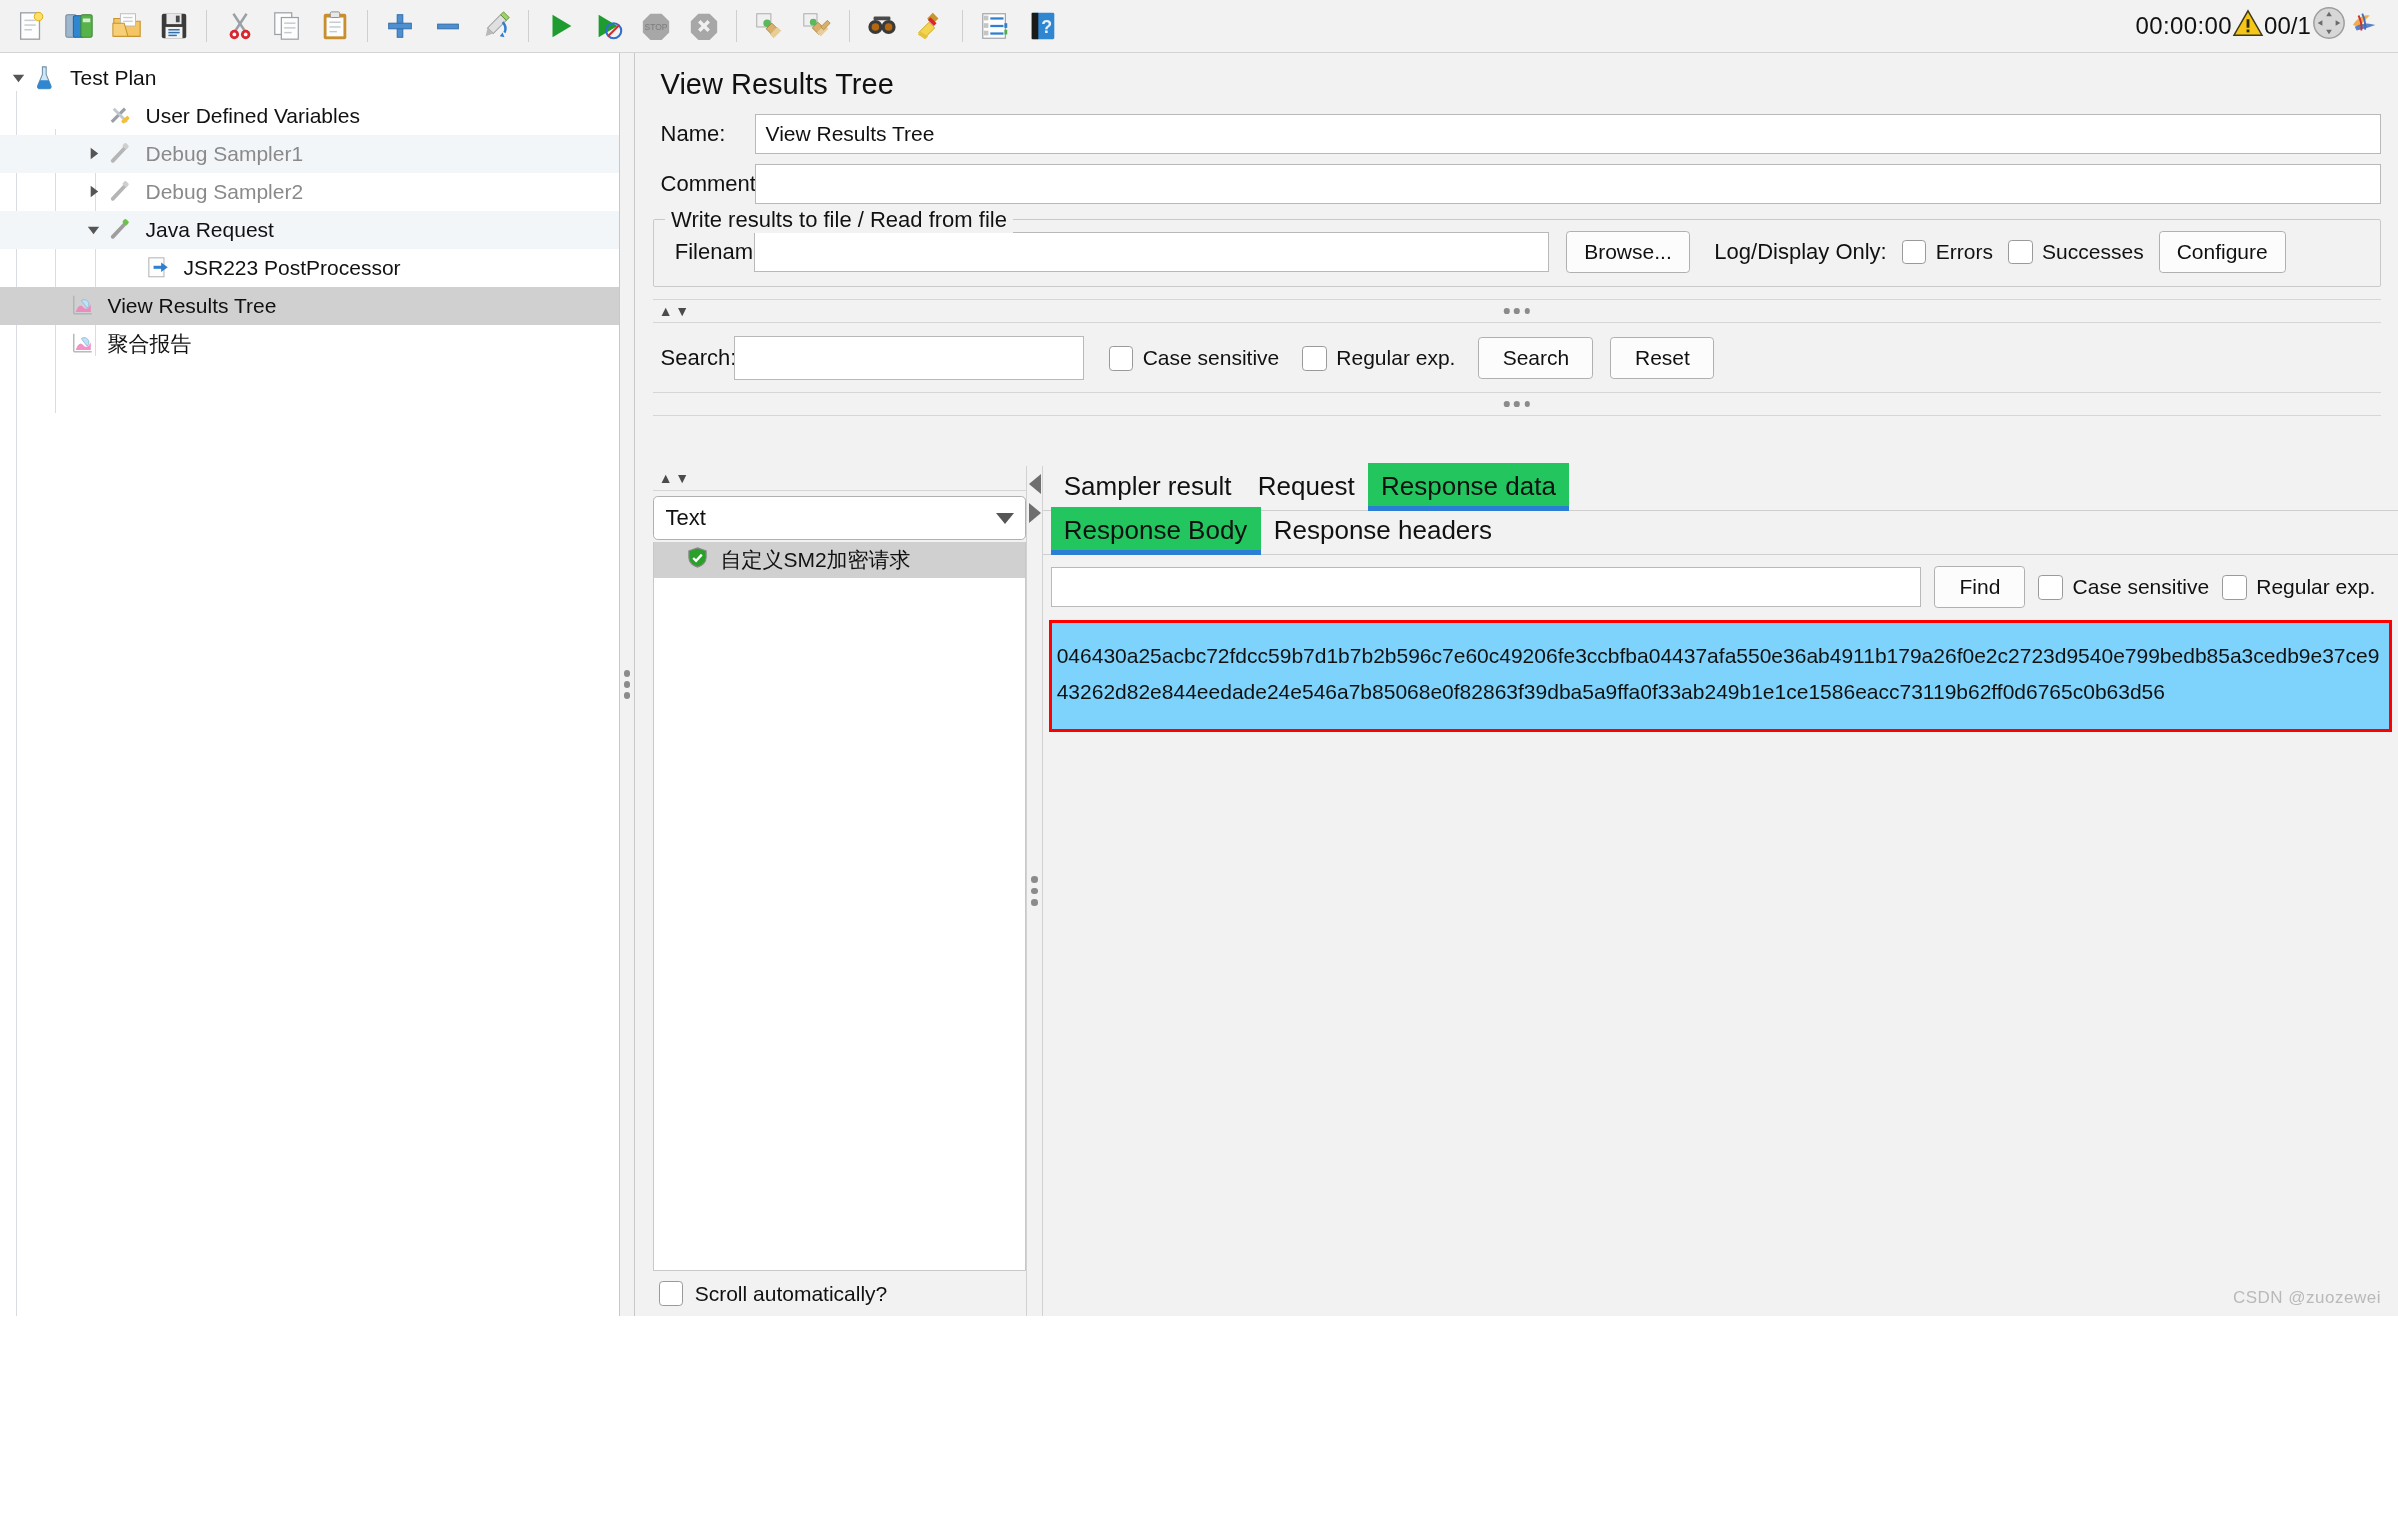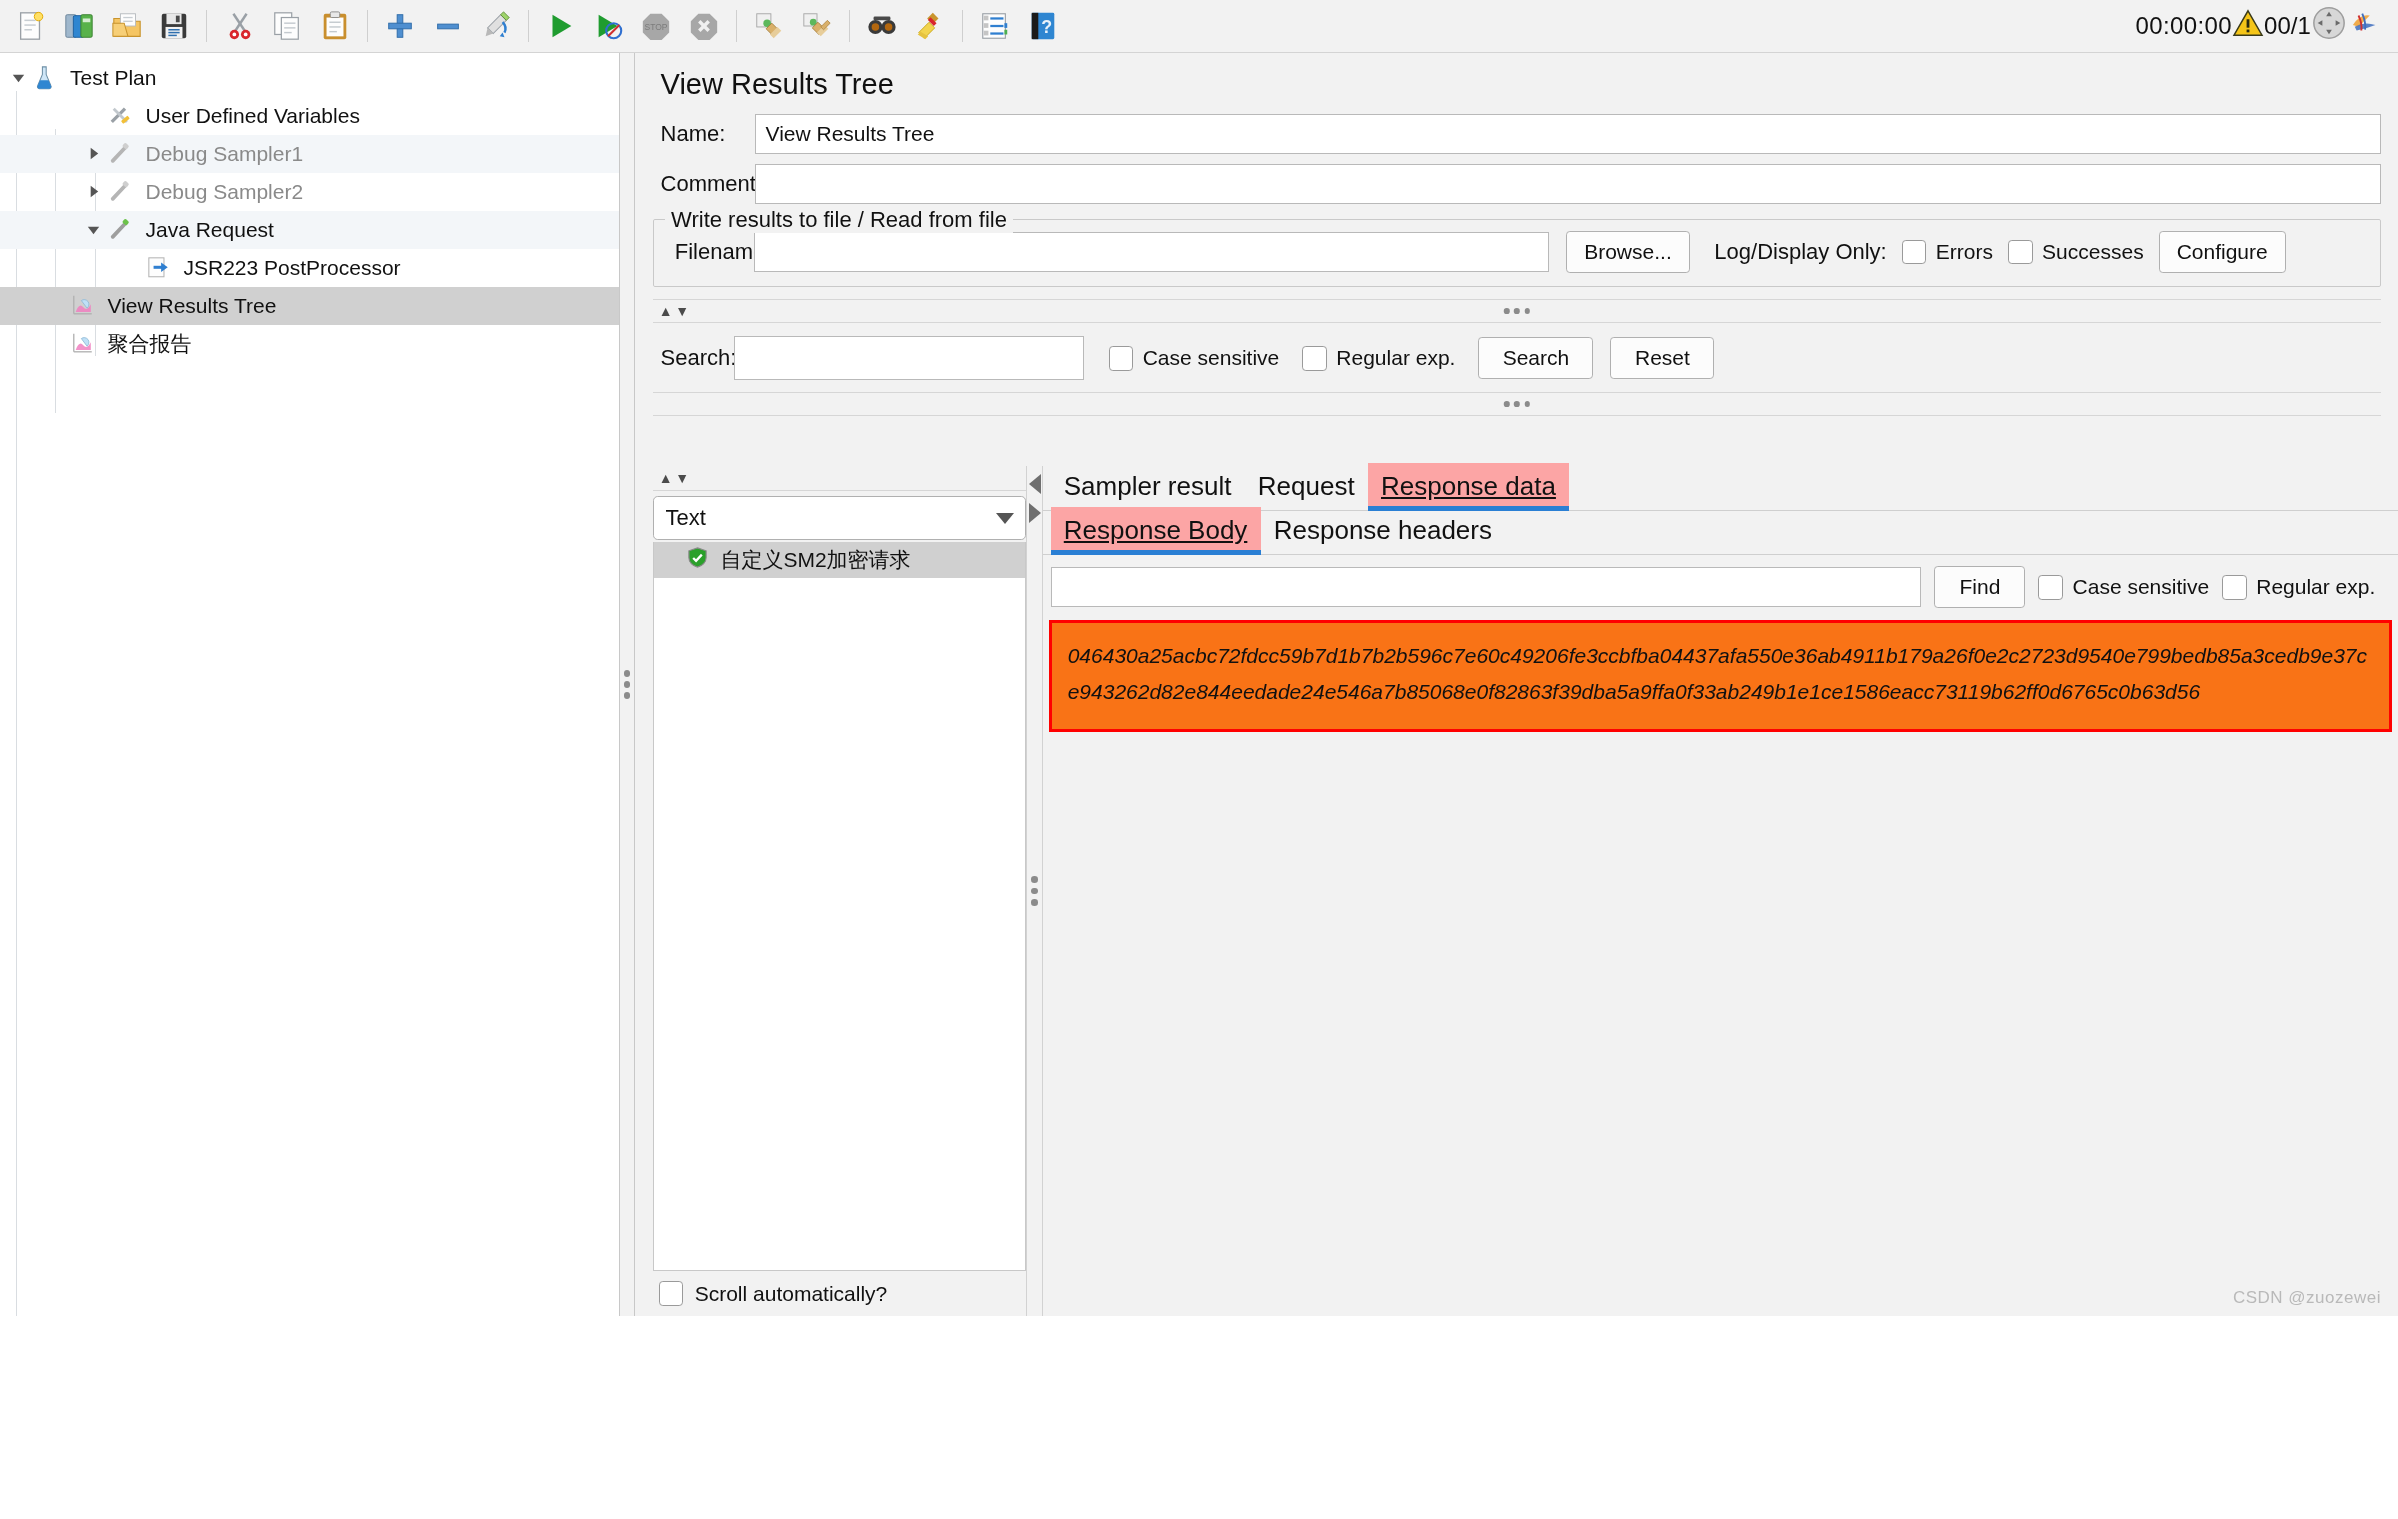--- a/index.html
+++ b/index.html
@@ -149,34 +149,33 @@
 
   .detail-col { flex: 1; background: #f2f2f2; display: flex; flex-direction: column; min-width: 0; }
   .tabstrip {
     display: flex; align-items: flex-end; height: 45px;
     border-bottom: 0.9px solid #cfcfcf; padding-left: 7.6px;
   }
   .tab {
     font-size: 26px; color: #111; padding: 7.6px 13.2px 8.5px 13.2px;
     position: relative; background: transparent; white-space: nowrap;
   }
-  .tab.active { background: #fca5a5; text-decoration: underline; }
+  .tab.active { background: #22c55e; }
   .tab.active::after {
     content: ""; position: absolute; left: 0; right: 0; bottom: -0.9px; height: 4.7px; background: #2a7fd4;
   }
   .tabstrip.sub { height: 44px; border-bottom: 0.9px solid #cfcfcf; }
 
   .findrow { display: flex; align-items: center; gap: 13px; padding: 11.4px 9.5px 11.4px 7.6px; }
   .findinput { flex: 1; height: 40px; background: #fff; border: 0.9px solid #b9b9b9; }
 
   .resp-box {
     flex: 1; margin: 0 5.7px 0 5.7px; border: 3.8px solid #ff0000;
-    background: #f97316; padding: 15px 16px; overflow: hidden;
+    background: #7dd3fc; padding: 15px 5px; overflow: hidden;
     max-height: 112px;
-    font-style: italic;
   }
   .resp-text {
     font-size: 21px; color: #111; line-height: 1.72;
     word-break: break-all; font-family: "Liberation Sans", sans-serif;
   }
   .resp-rest { flex: 1; background: #f2f2f2; }
 
   .watermark {
     position: absolute; right: 17px; bottom: 7.6px;
     font-size: 17px; color: #b9b9b9; letter-spacing: 0.5px; margin-top: 40px;

